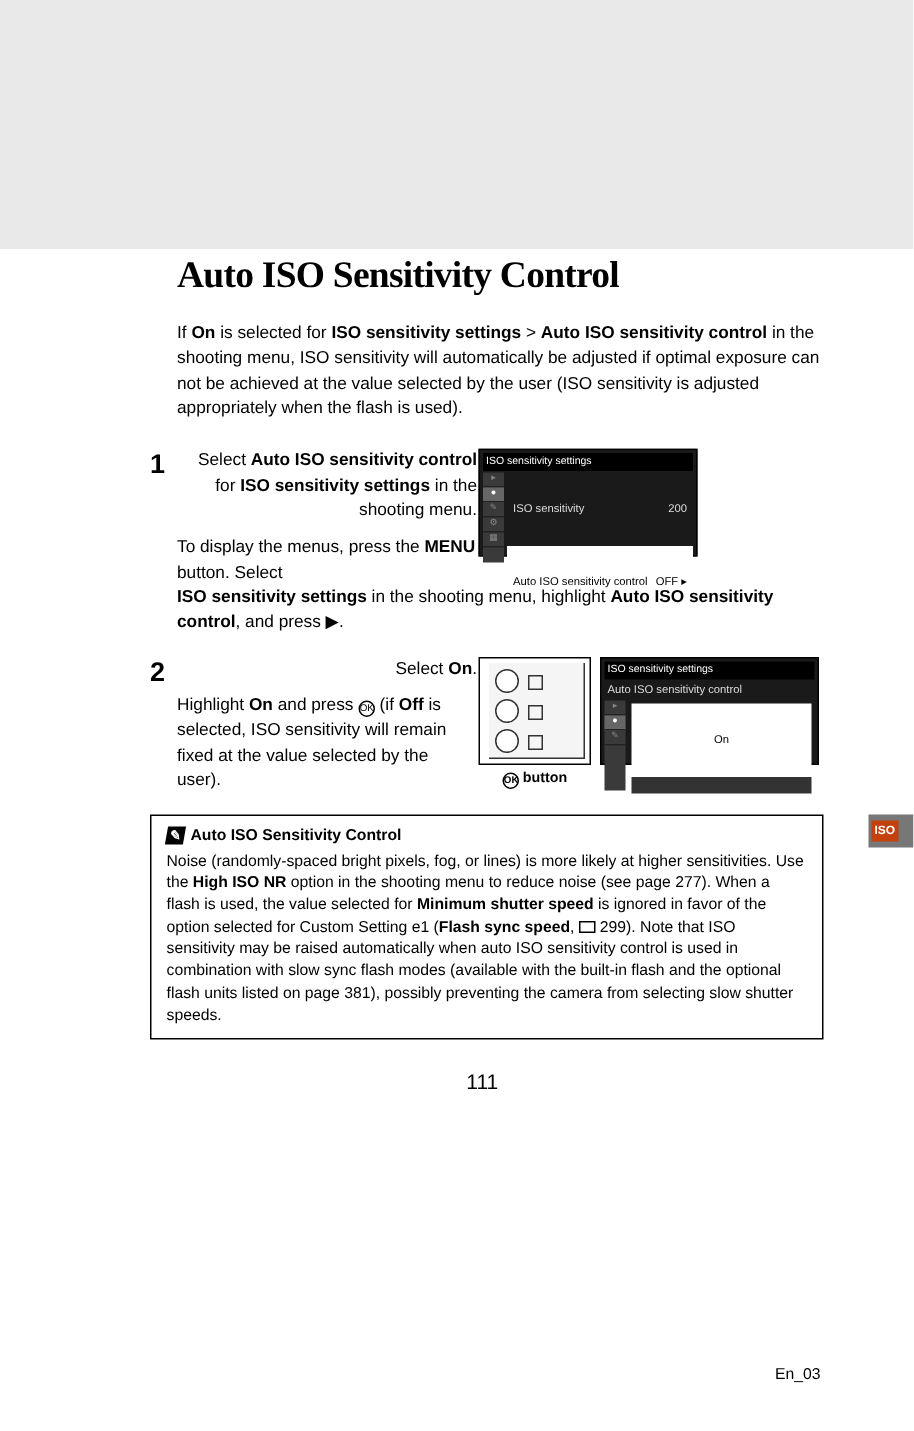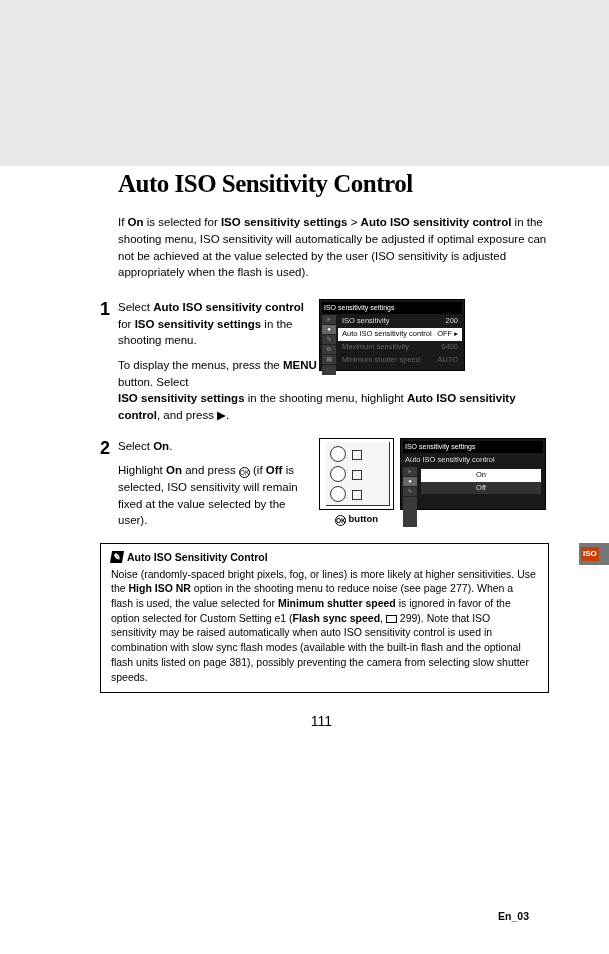--- a/index.html
+++ b/index.html
@@ -42,20 +42,21 @@
       top: -3px;
       font-size: 18px;
       font-weight: 700;
       font-family: Arial, sans-serif;
     }
     .step-body {
       overflow: hidden;
     }
     .step-title {
       font-weight: 400;
+      text-align: right;
     }
     .step-title b { font-weight: 700; }
     .step-text-col {
       float: left;
       width: 200px;
     }
     .fig-col {
       float: right;
       width: 230px;
     }
@@ -113,21 +114,21 @@
     .lcd-title {
       background: #000;
       color: #fff;
       padding: 1px 2px;
       font-size: 7px;
       margin-bottom: 1px;
     }
     .lcd-row {
       display: flex;
       justify-content: space-between;
-      padding: 1px 4px;
+      padding: 19px 4px;
       color: #ddd;
     }
     .lcd-row.hi {
       background: #fff;
       color: #000;
     }
     .lcd-row.dim { color: #666; }
     .fig-caption {
       font-size: 9.5px;
       font-weight: 700;
@@ -160,23 +161,23 @@
     }
     .page-num {
       text-align: center;
       padding-right: 24px;
       font-size: 14px;
       margin-top: 18px;
     }
     .footer {
       position: absolute;
       bottom: 30px;
-      right: 80px;
+      right: 62px;
       font-size: 10.5px;
-      font-weight: 700;
+      font-weight: 400;
     }
     .side-tab {
       position: absolute;
       right: 0;
       top: 543px;
       width: 30px;
       height: 22px;
       background: #777;
       display: flex;
       align-items: center;

